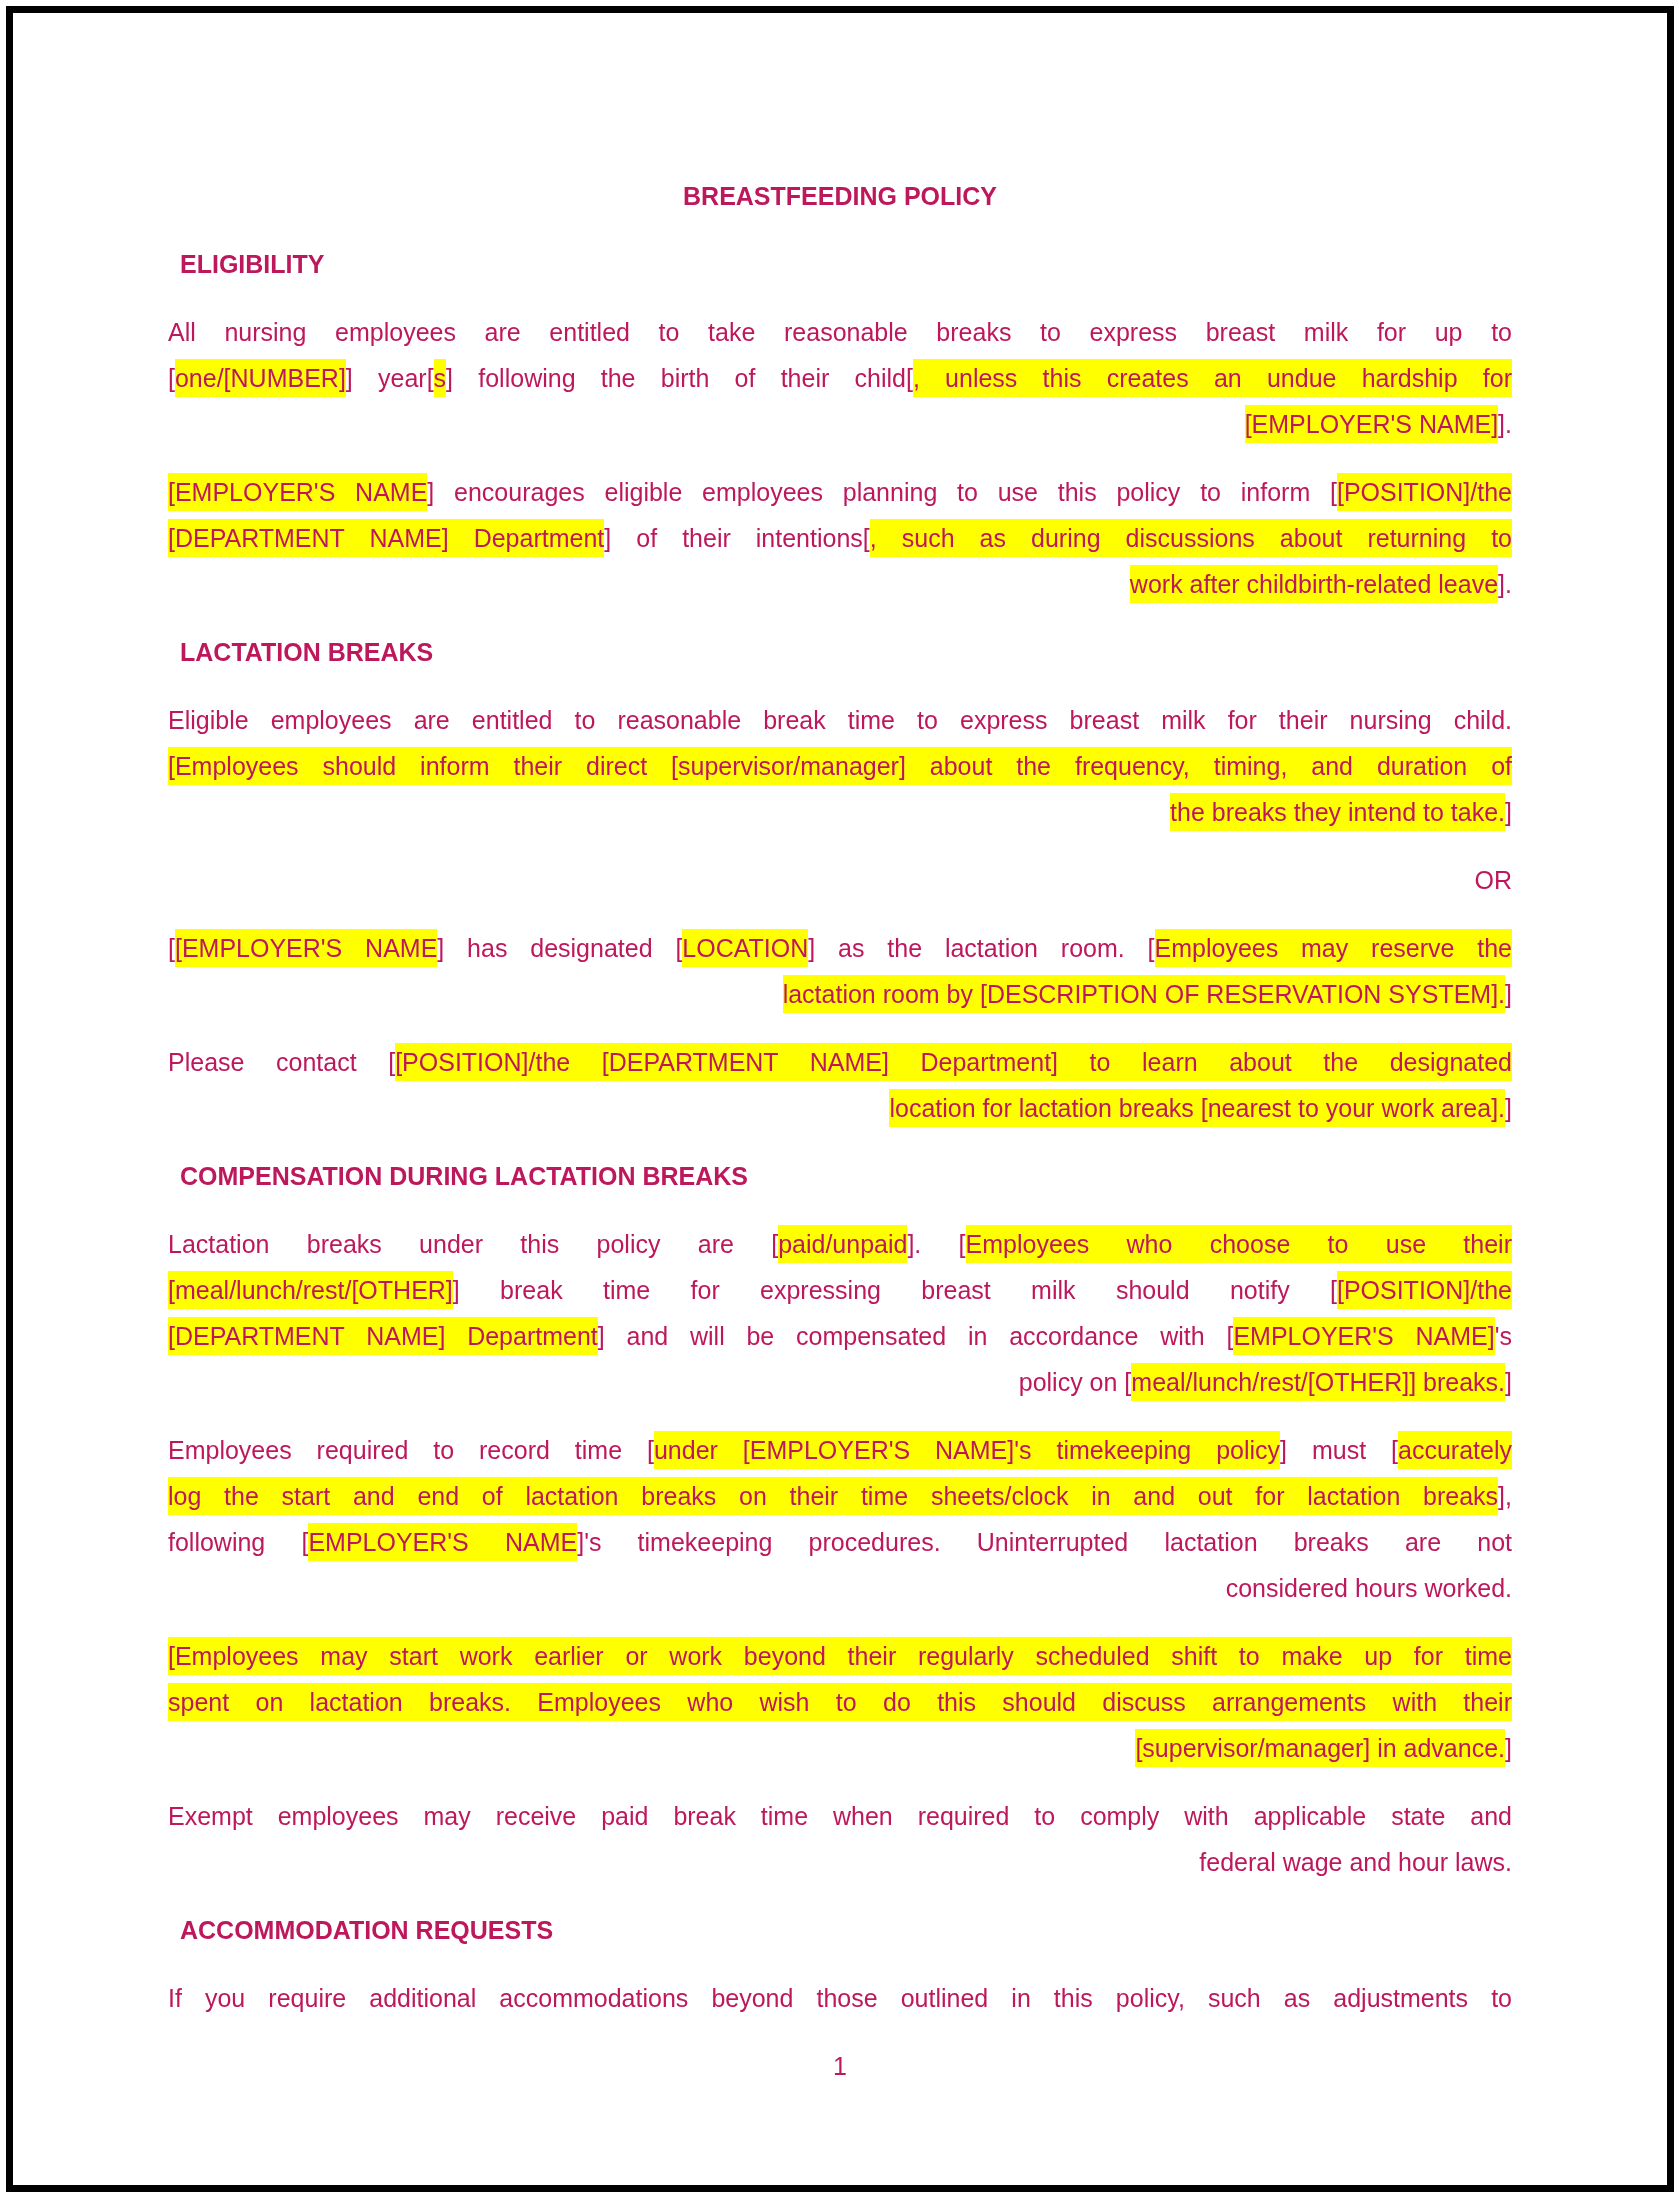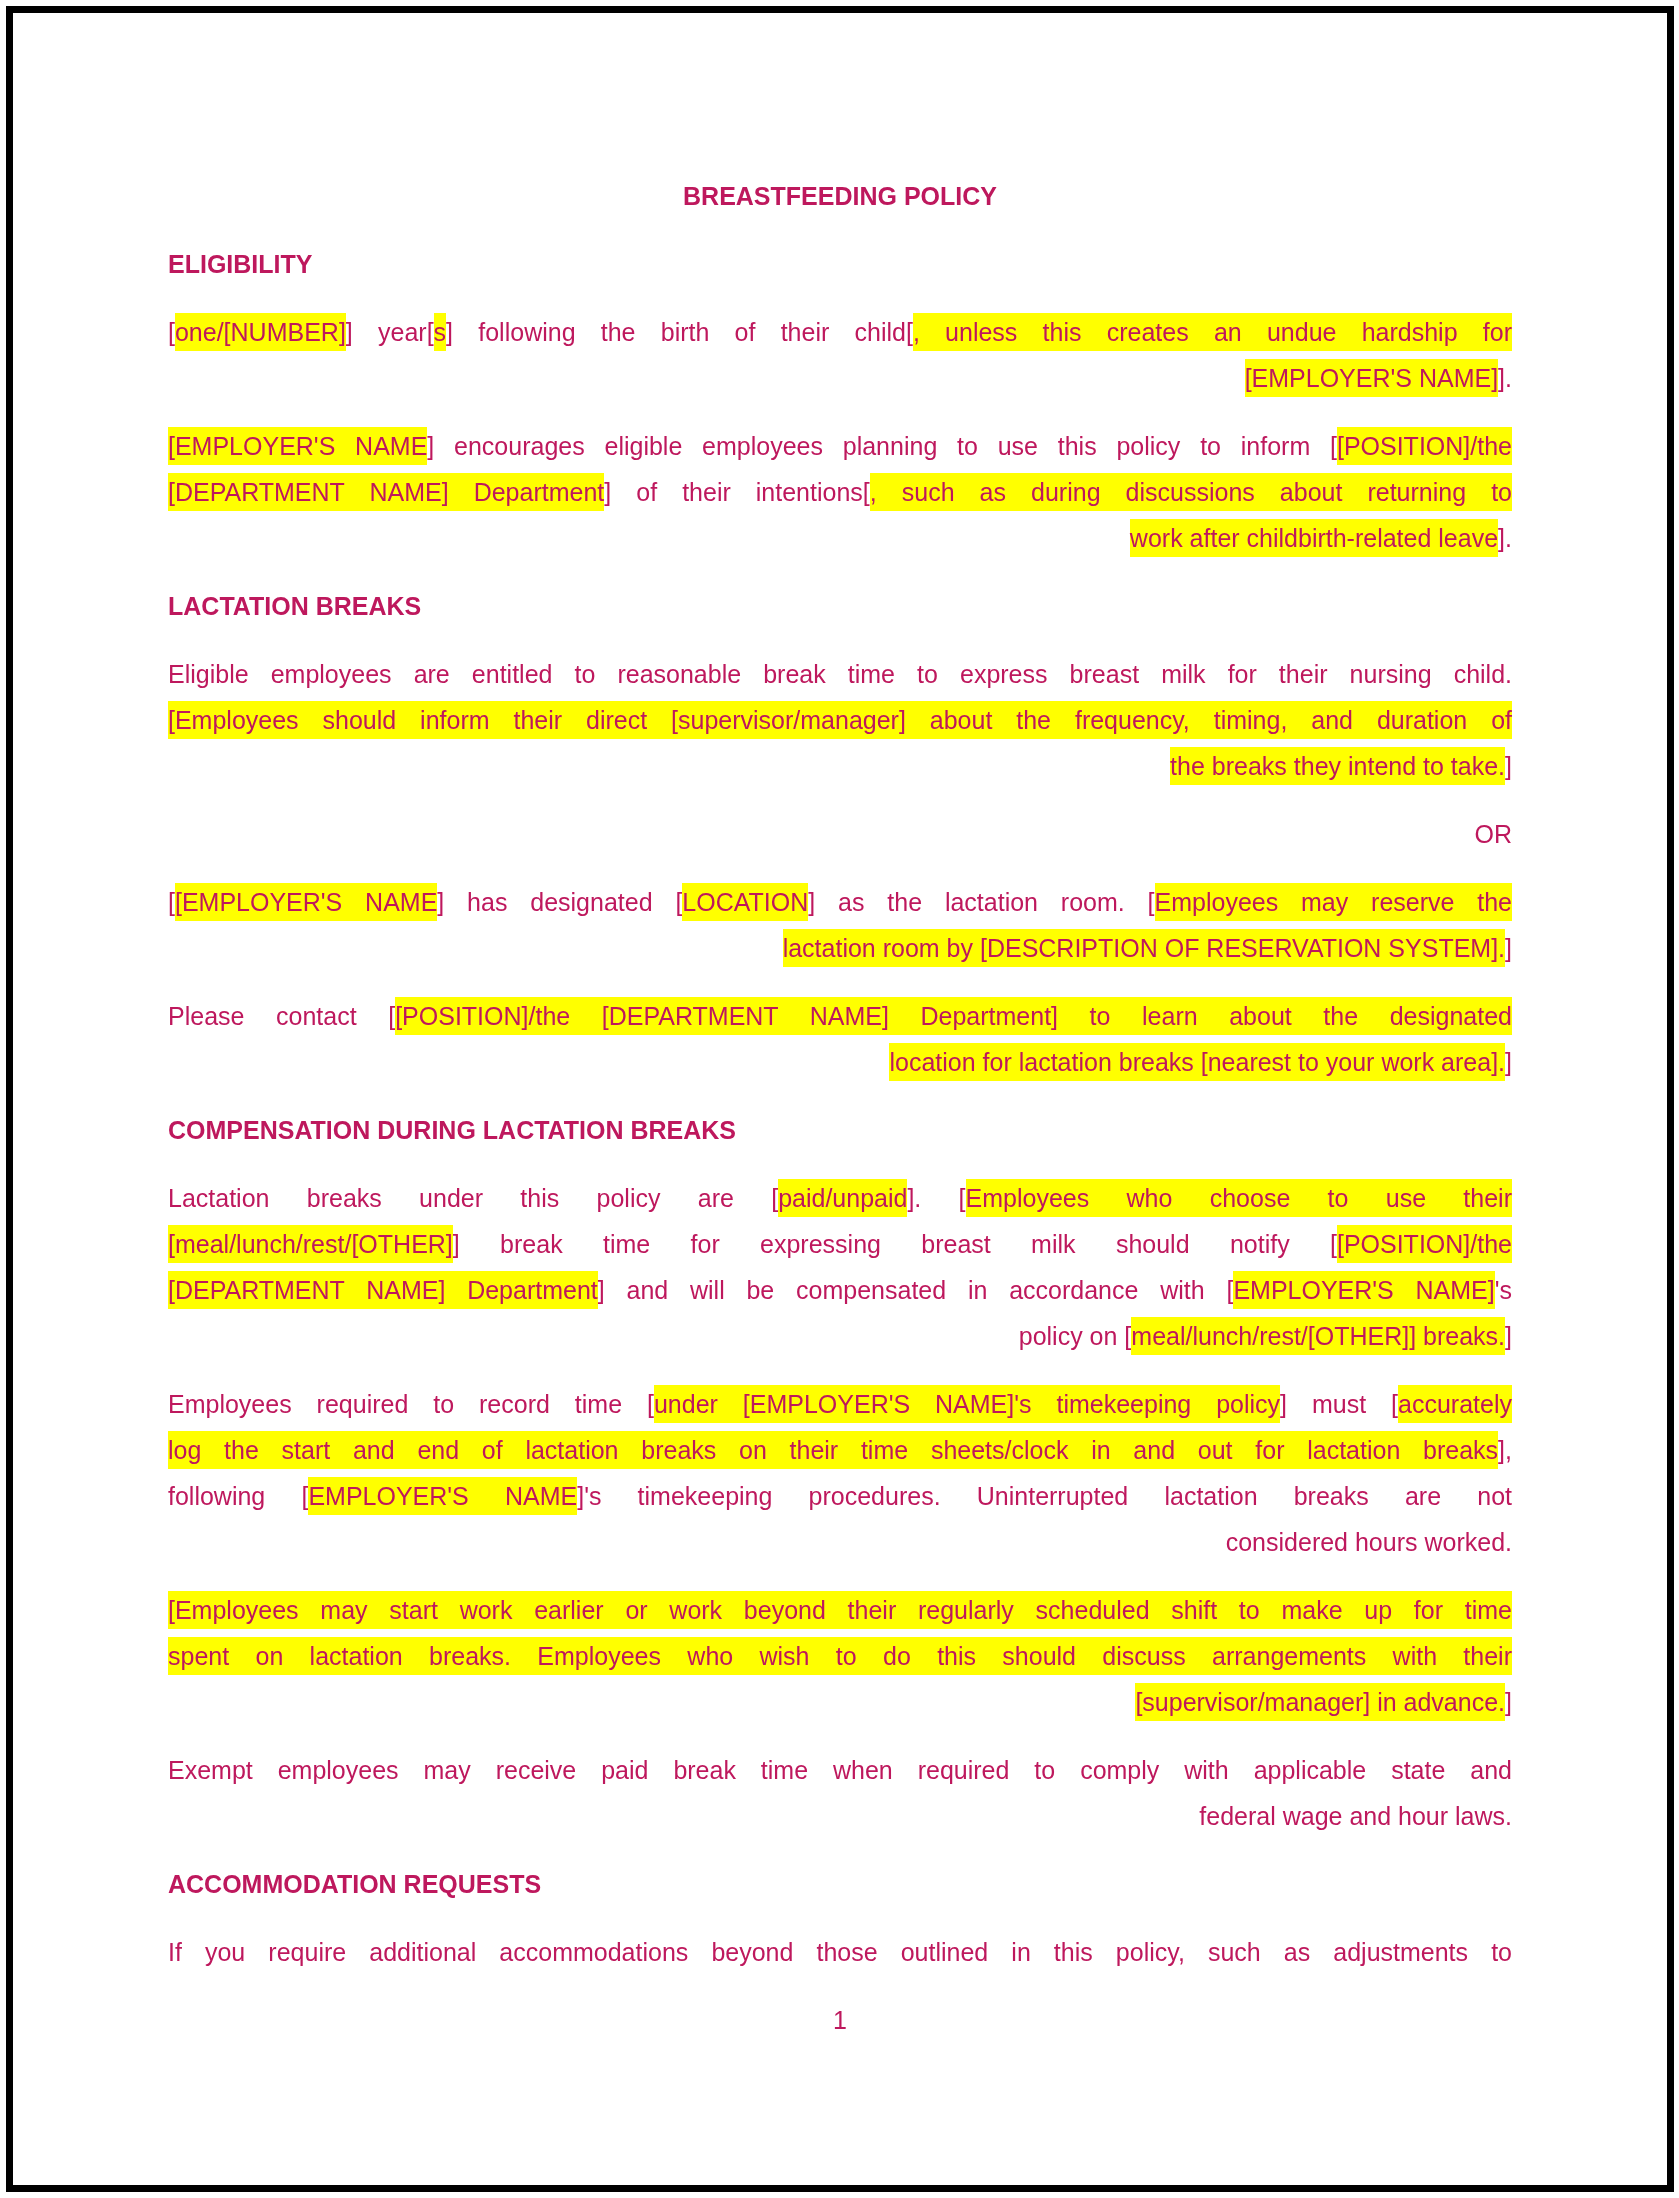--- a/index.html
+++ b/index.html
@@ -1,36 +1,37 @@
 <!DOCTYPE html>
 <html style="font-size:14px"><head>
 <meta charset="utf-8">
 <style>
   html,body{margin:0;padding:0;background:#fff;}
   .page{position:relative;width:1680px;height:2198px;background:#ffffff;overflow:hidden;
         font-family:"Liberation Sans",sans-serif;color:#be185d;}
   .frame{position:absolute;top:6.2px;left:6.2px;right:6.2px;bottom:6.2px;border:7px solid #000;}
   .content{position:absolute;left:168px;right:168px;top:173px;}
   .title{font-size:25px;font-weight:bold;text-align:center;line-height:46px;margin:0 0 22px 0;}
-  .heading{font-size:25px;font-weight:bold;line-height:46px;margin:0 0 22px 0;}
+  .heading{font-size:25px;font-weight:bold;line-height:46px;margin:0 0 22px 12px;}
   .para{font-size:25px;line-height:46px;margin:0 0 22px 0;}
   .line{text-align:right;}
   .line.just{text-align:justify;text-align-last:justify;}
   .hl{background:#ffff00;padding:5.3px 0;}
   .footer{font-size:25px;line-height:46px;text-align:center;margin:0;}
 </style>
 </head>
 <body>
 
 <div class="page">
   <div class="frame"></div>
   <div class="content">
       <div class="title">BREASTFEEDING POLICY</div>
       <div class="heading">ELIGIBILITY</div>
       <div class="para">
+        <div class="line just"><span class="txt">All nursing employees are entitled to take reasonable breaks to express breast milk for up to</span></div>
         <div class="line just"><span class="txt">[</span><span class="hl">one/[NUMBER]</span><span class="txt">] year[</span><span class="hl">s</span><span class="txt">] following the birth of their child[</span><span class="hl">, unless this creates an undue hardship for</span></div>
         <div class="line"><span class="hl">[EMPLOYER'S NAME]</span><span class="txt">].</span></div>
       </div>
       <div class="para">
         <div class="line just"><span class="hl">[EMPLOYER'S NAME</span><span class="txt">] encourages eligible employees planning to use this policy to inform [</span><span class="hl">[POSITION]/the</span></div>
         <div class="line just"><span class="hl">[DEPARTMENT NAME] Department</span><span class="txt">] of their intentions[</span><span class="hl">, such as during discussions about returning to</span></div>
         <div class="line"><span class="hl">work after childbirth-related leave</span><span class="txt">].</span></div>
       </div>
       <div class="heading">LACTATION BREAKS</div>
       <div class="para">

